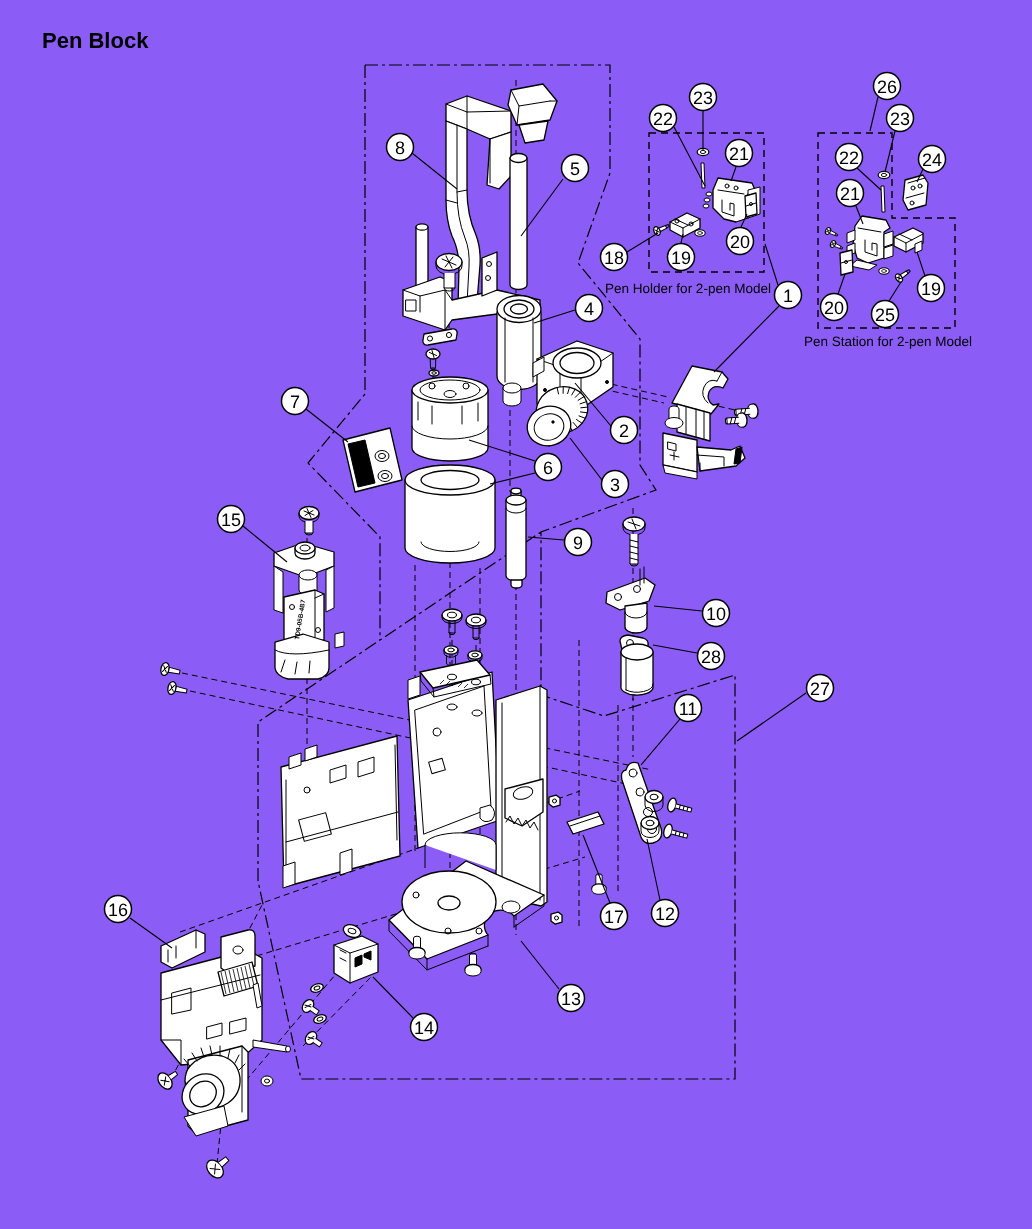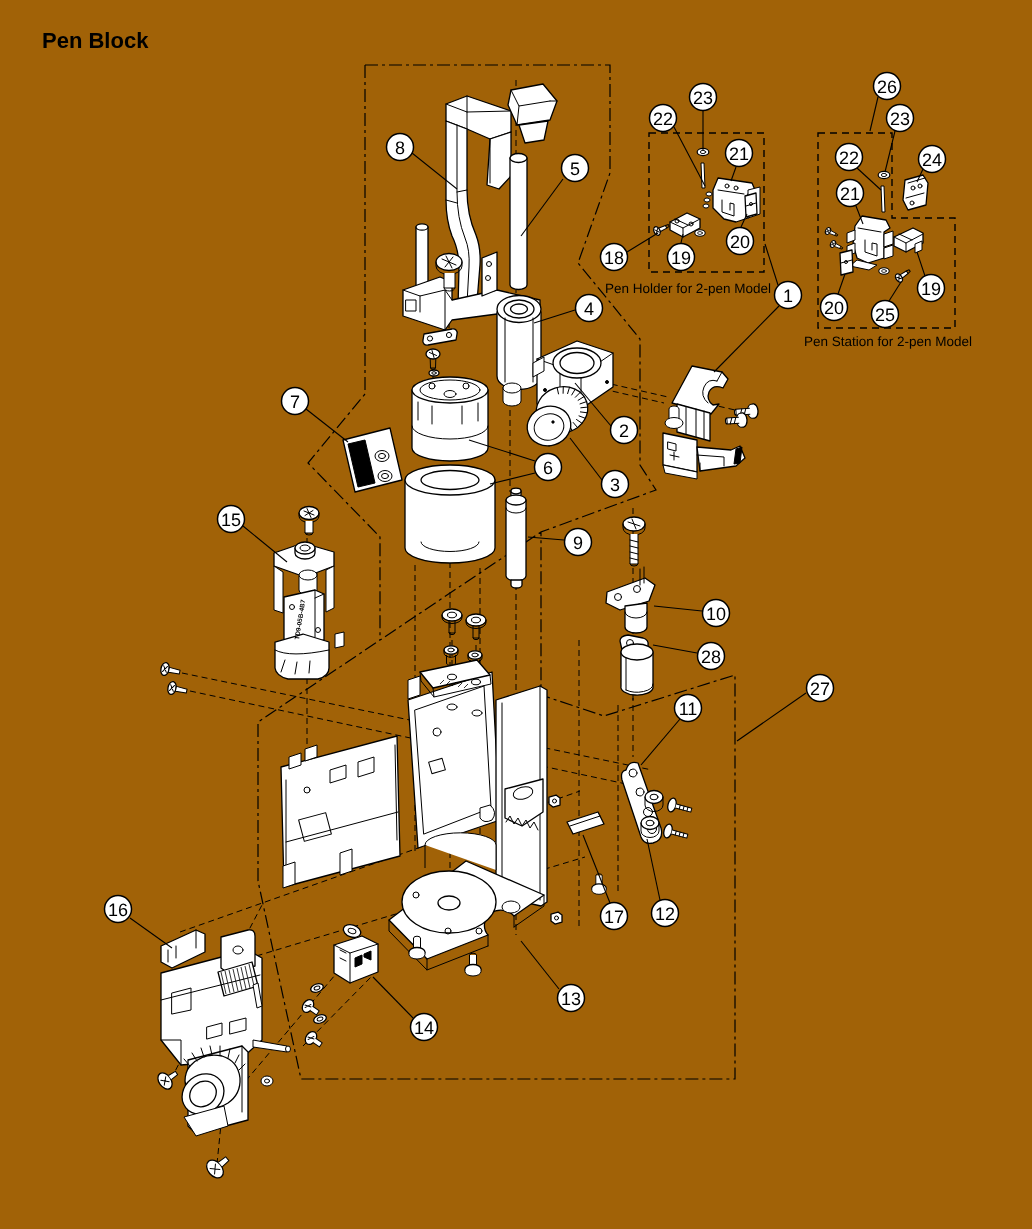--- a/index.html
+++ b/index.html
@@ -1,17 +1,17 @@
 <!DOCTYPE html>
 <html><head>
 <meta charset="utf-8">
 <style>
   html,body{margin:0;padding:0;background:#ffffff;-webkit-font-smoothing:antialiased;}
   svg text{text-rendering:geometricPrecision;}
-  .page{position:relative;width:1032px;height:1229px;background:#a16207;overflow:hidden;
+  .page{position:relative;width:1032px;height:1229px;background:#8b5cf6;overflow:hidden;
         font-family:"Liberation Sans", sans-serif;color:#111;}
   .page-title{position:absolute;left:42px;top:28px;font-size:22px;font-weight:bold;
               letter-spacing:0px;color:#000;}
   svg{position:absolute;left:0;top:0;}
   svg *{vector-effect:none;}
   .ink{stroke:#000;fill:none;stroke-width:1.3;stroke-linecap:round;stroke-linejoin:round;}
   .inkf{stroke:#000;fill:#fff;stroke-width:1.3;stroke-linejoin:round;}
   .thin{stroke-width:1;}
   .dark{fill:#000;stroke:#000;stroke-width:1;}
   .phantom{stroke:#000;fill:none;stroke-width:1.2;stroke-dasharray:13 4 3 4;}

